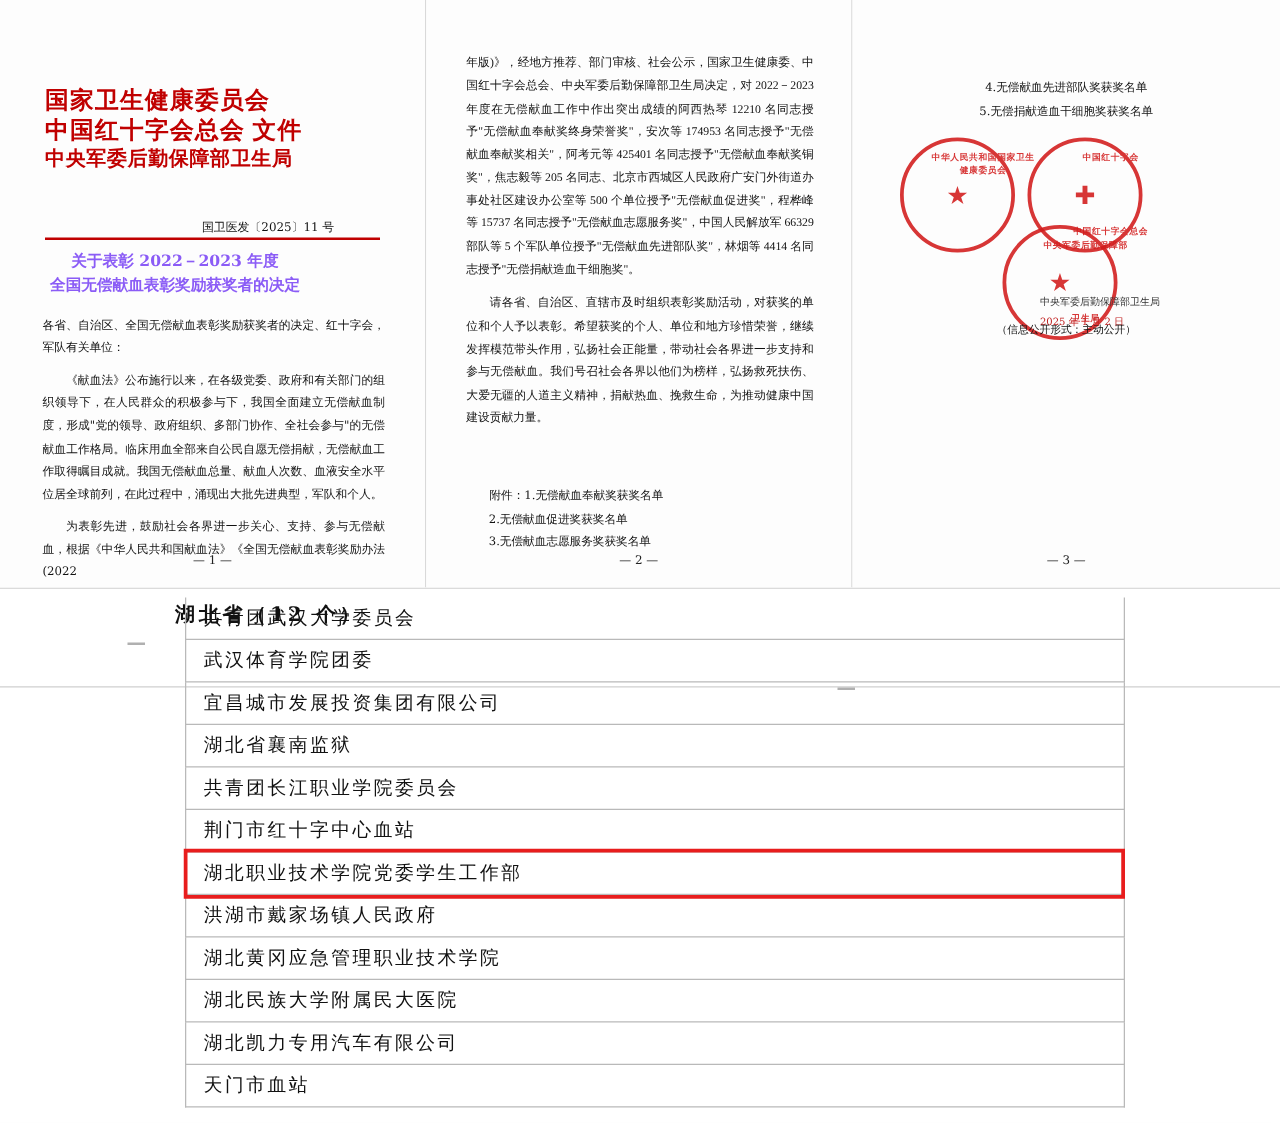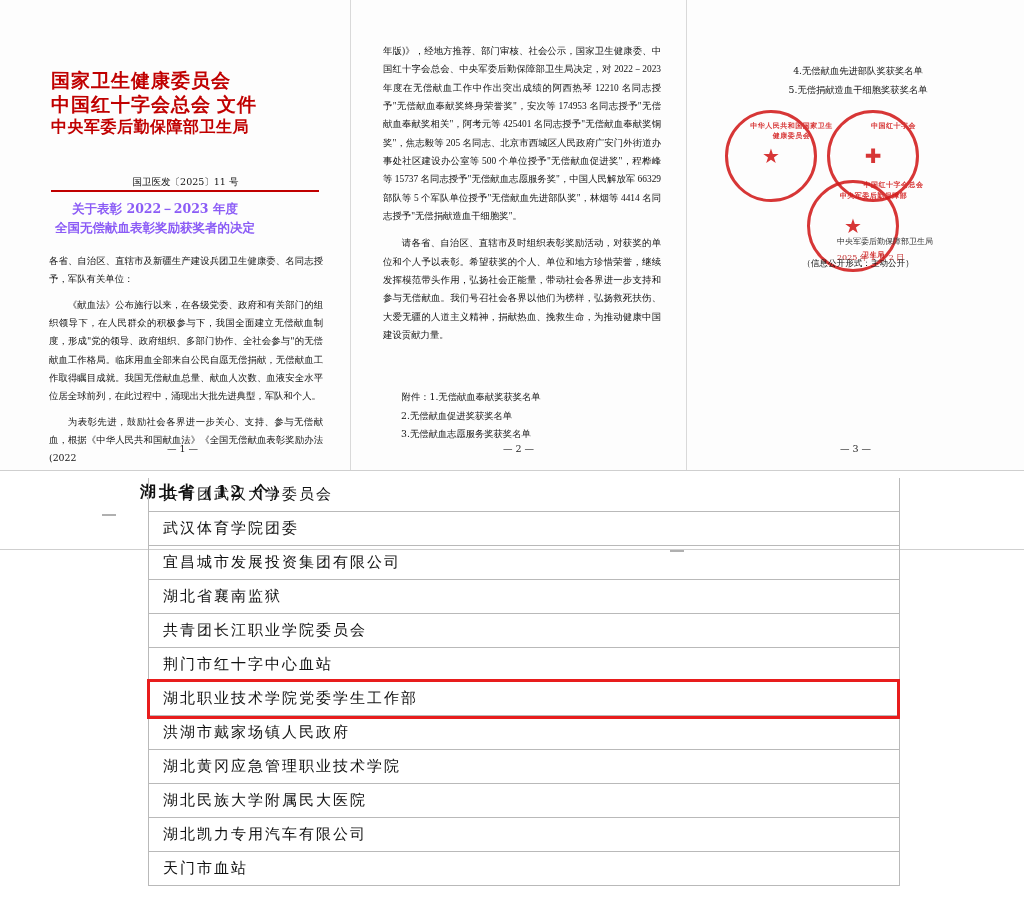--- a/index.html
+++ b/index.html
@@ -14,41 +14,42 @@
     position:absolute;left:0;top:0;width:1024px;height:470px;
     background:#fdfdfd;
     display:flex;
   }
   .page{
     position:relative;
     height:470px;
     box-sizing:border-box;
     background:#fdfdfd;
   }
-  .page1{width:341px;border-right:1px solid #d9d9d9;margin-left:15px;}
+  .page1{width:341px;border-right:1px solid #d9d9d9;}
   .page2{width:341px;border-right:1px solid #d9d9d9;}
   .page3{width:342px;}
 
   
   .redhead{
     position:absolute;left:36px;top:68px;width:280px;
     color:#c00000;
     font-family:"DejaVu Serif","Liberation Serif",serif;
     font-weight:bold;
     line-height:1.28;
   }
   .redhead .l1{font-size:19px;letter-spacing:1px;}
   .redhead .l2{font-size:19px;letter-spacing:1px;}
   .redhead .l2 .wen{font-size:19px;margin-left:6px;}
   .redhead .l3{font-size:16px;letter-spacing:0.5px;}
 
   .docnum{
     position:absolute;left:0;top:176px;width:341px;text-align:center;
     font-size:9.5px;color:#111;
     font-family:"DejaVu Serif","Liberation Serif",serif;
+    padding-left:44px;
   }
   .redline{
     position:absolute;left:36px;top:190px;width:268px;height:2px;background:#c00000;
   }
   .title{
     position:absolute;left:0;top:200px;width:280px;text-align:center;
     font-family:"DejaVu Serif","Liberation Serif",serif;
     font-weight:bold;color:#8b5cf6;line-height:1.5;
   }
   .title .t1{font-size:12.5px;}
@@ -185,21 +186,21 @@
 
     <div class="docnum">国卫医发〔2025〕11 号</div>
     <div class="redline"></div>
 
     <div class="title">
       <div class="t1">关于表彰 2022－2023 年度</div>
       <div class="t2">全国无偿献血表彰奖励获奖者的决定</div>
     </div>
 
     <div class="body1">
-      <p>各省、自治区、直辖市及新疆生产建设兵团卫生健康委、名同志授予，军队有关单位：</p>
+      <p>各省、自治区、全国无偿献血表彰奖励获奖者的决定、红十字会，军队有关单位：</p>
       <p class="indent">《献血法》公布施行以来，在各级党委、政府和有关部门的组织领导下，在人民群众的积极参与下，我国全面建立无偿献血制度，形成"党的领导、政府组织、多部门协作、全社会参与"的无偿献血工作格局。临床用血全部来自公民自愿无偿捐献，无偿献血工作取得瞩目成就。我国无偿献血总量、献血人次数、血液安全水平位居全球前列，在此过程中，涌现出大批先进典型，军队和个人。</p>
       <p class="indent">为表彰先进，鼓励社会各界进一步关心、支持、参与无偿献血，根据《中华人民共和国献血法》《全国无偿献血表彰奖励办法(2022</p>
     </div>
 
     <div class="pagenum">— 1 —</div>
   </div>
 
   <div class="page page2">
     <div class="body2">
       <p>年版)》，经地方推荐、部门审核、社会公示，国家卫生健康委、中国红十字会总会、中央军委后勤保障部卫生局决定，对 2022－2023 年度在无偿献血工作中作出突出成绩的阿西热琴 12210 名同志授予"无偿献血奉献奖终身荣誉奖"，安次等 174953 名同志授予"无偿献血奉献奖相关"，阿考元等 425401 名同志授予"无偿献血奉献奖铜奖"，焦志毅等 205 名同志、北京市西城区人民政府广安门外街道办事处社区建设办公室等 500 个单位授予"无偿献血促进奖"，程桦峰等 15737 名同志授予"无偿献血志愿服务奖"，中国人民解放军 66329 部队等 5 个军队单位授予"无偿献血先进部队奖"，林烟等 4414 名同志授予"无偿捐献造血干细胞奖"。</p>

